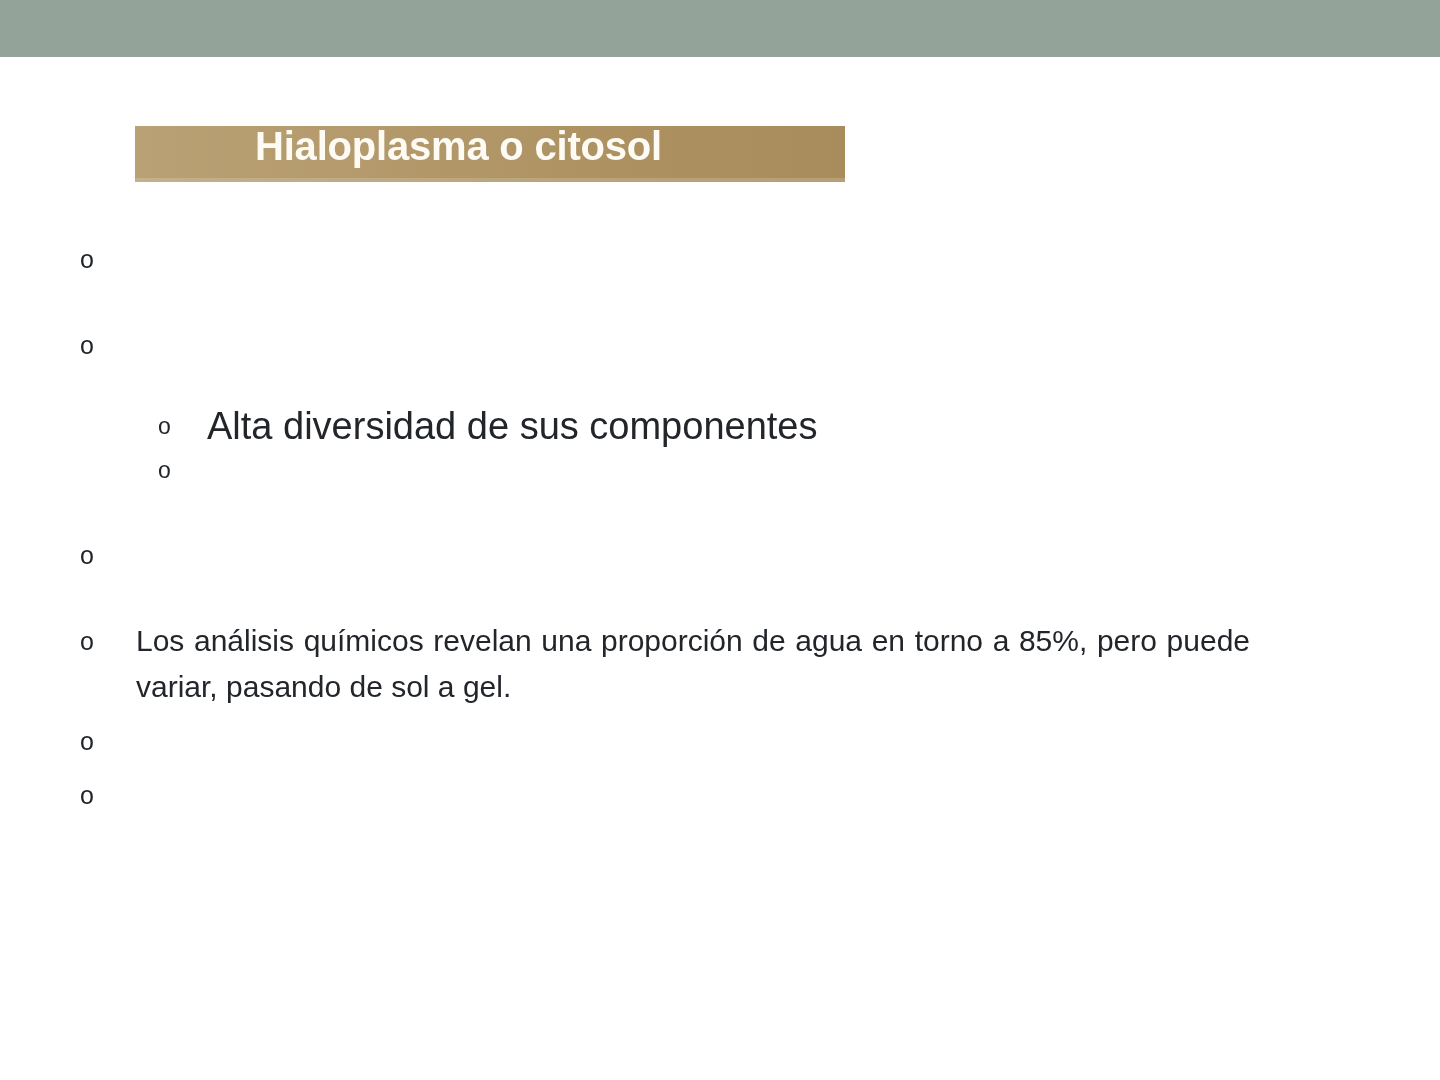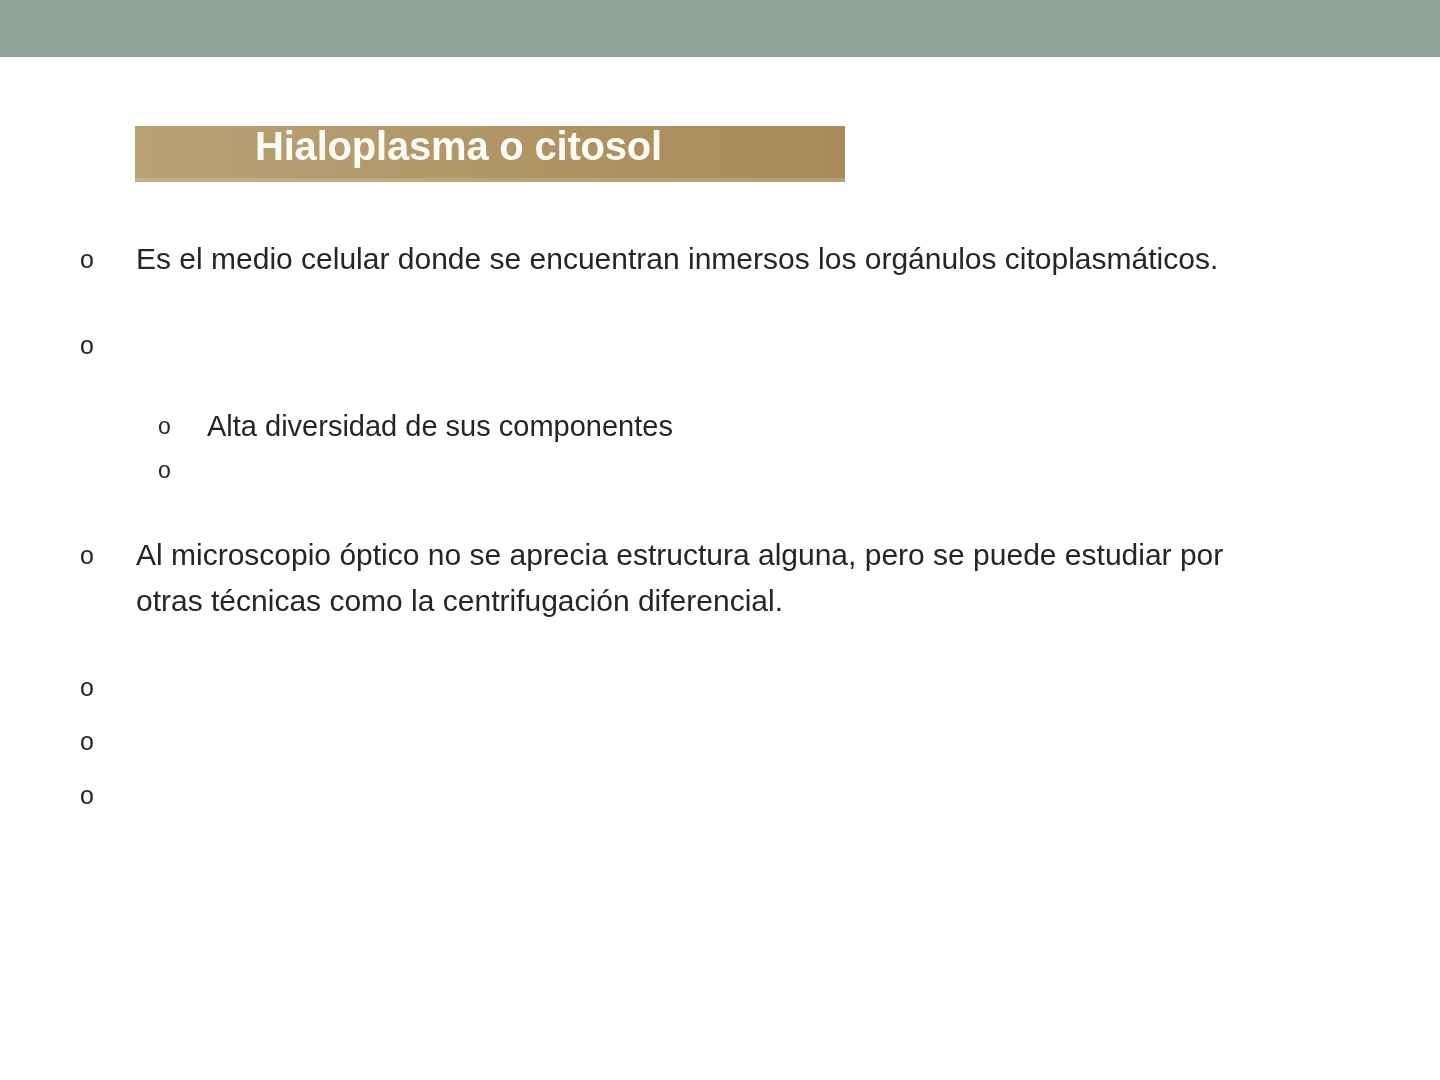--- a/index.html
+++ b/index.html
@@ -106,21 +106,21 @@
   }
   .lvl2 > .marker {
     width: 49px;
     flex: 0 0 49px;
     font-size: 23px;
     line-height: 44px;
     color: #22262b;
   }
   .lvl2 > .btext {
     flex: 1 1 auto;
-    font-size: 29px;
+    font-size: 38px;
     line-height: 44px;
   }
   .justify-all { text-align: justify; text-align-last: left; }
   .leftal { text-align: left; }
 
   .gap-lg { height: 40px; }
   .gap-md { height: 36px; }
   .gap-xs { height: 8px; }
 
   .empty-row > .btext { min-height: 44px; }
@@ -133,21 +133,20 @@
   <div class="top-band"></div>
 
   <div class="title-plate">
     <div class="title-text">Hialoplasma o citosol</div>
   </div>
 
   <div class="body-area">
 
     <div class="bullet-row lvl1">
       <span class="marker">o</span>
-      <span class="btext justify-all">Es el medio celular donde se encuentran inmersos los orgánulos citoplasmáticos.</span>
     </div>
 
     <div class="gap-lg"></div>
 
     <div class="bullet-row lvl1">
       <span class="marker">o</span>
     </div>
 
     <div class="gap-md"></div>
 
@@ -157,27 +156,27 @@
     </div>
 
     <div class="bullet-row lvl2">
       <span class="marker">o</span>
     </div>
 
     <div class="gap-lg"></div>
 
     <div class="bullet-row lvl1">
       <span class="marker">o</span>
-      <span class="btext leftal">Al microscopio óptico no se aprecia estructura alguna, pero se puede estudiar por otras técnicas como la centrifugación diferencial.</span>
     </div>
 
     <div class="gap-lg"></div>
 
     <div class="bullet-row lvl1">
       <span class="marker">o</span>
+      <span class="btext justify-all">Los análisis químicos revelan una proporción de agua en torno a 85%, pero puede variar, pasando de sol a gel.</span>
     </div>
 
     <div class="gap-xs"></div>
 
     <div class="bullet-row lvl1 empty-row">
       <span class="marker">o</span>
       <span class="btext leftal"></span>
     </div>
 
     <div class="gap-xs"></div>

